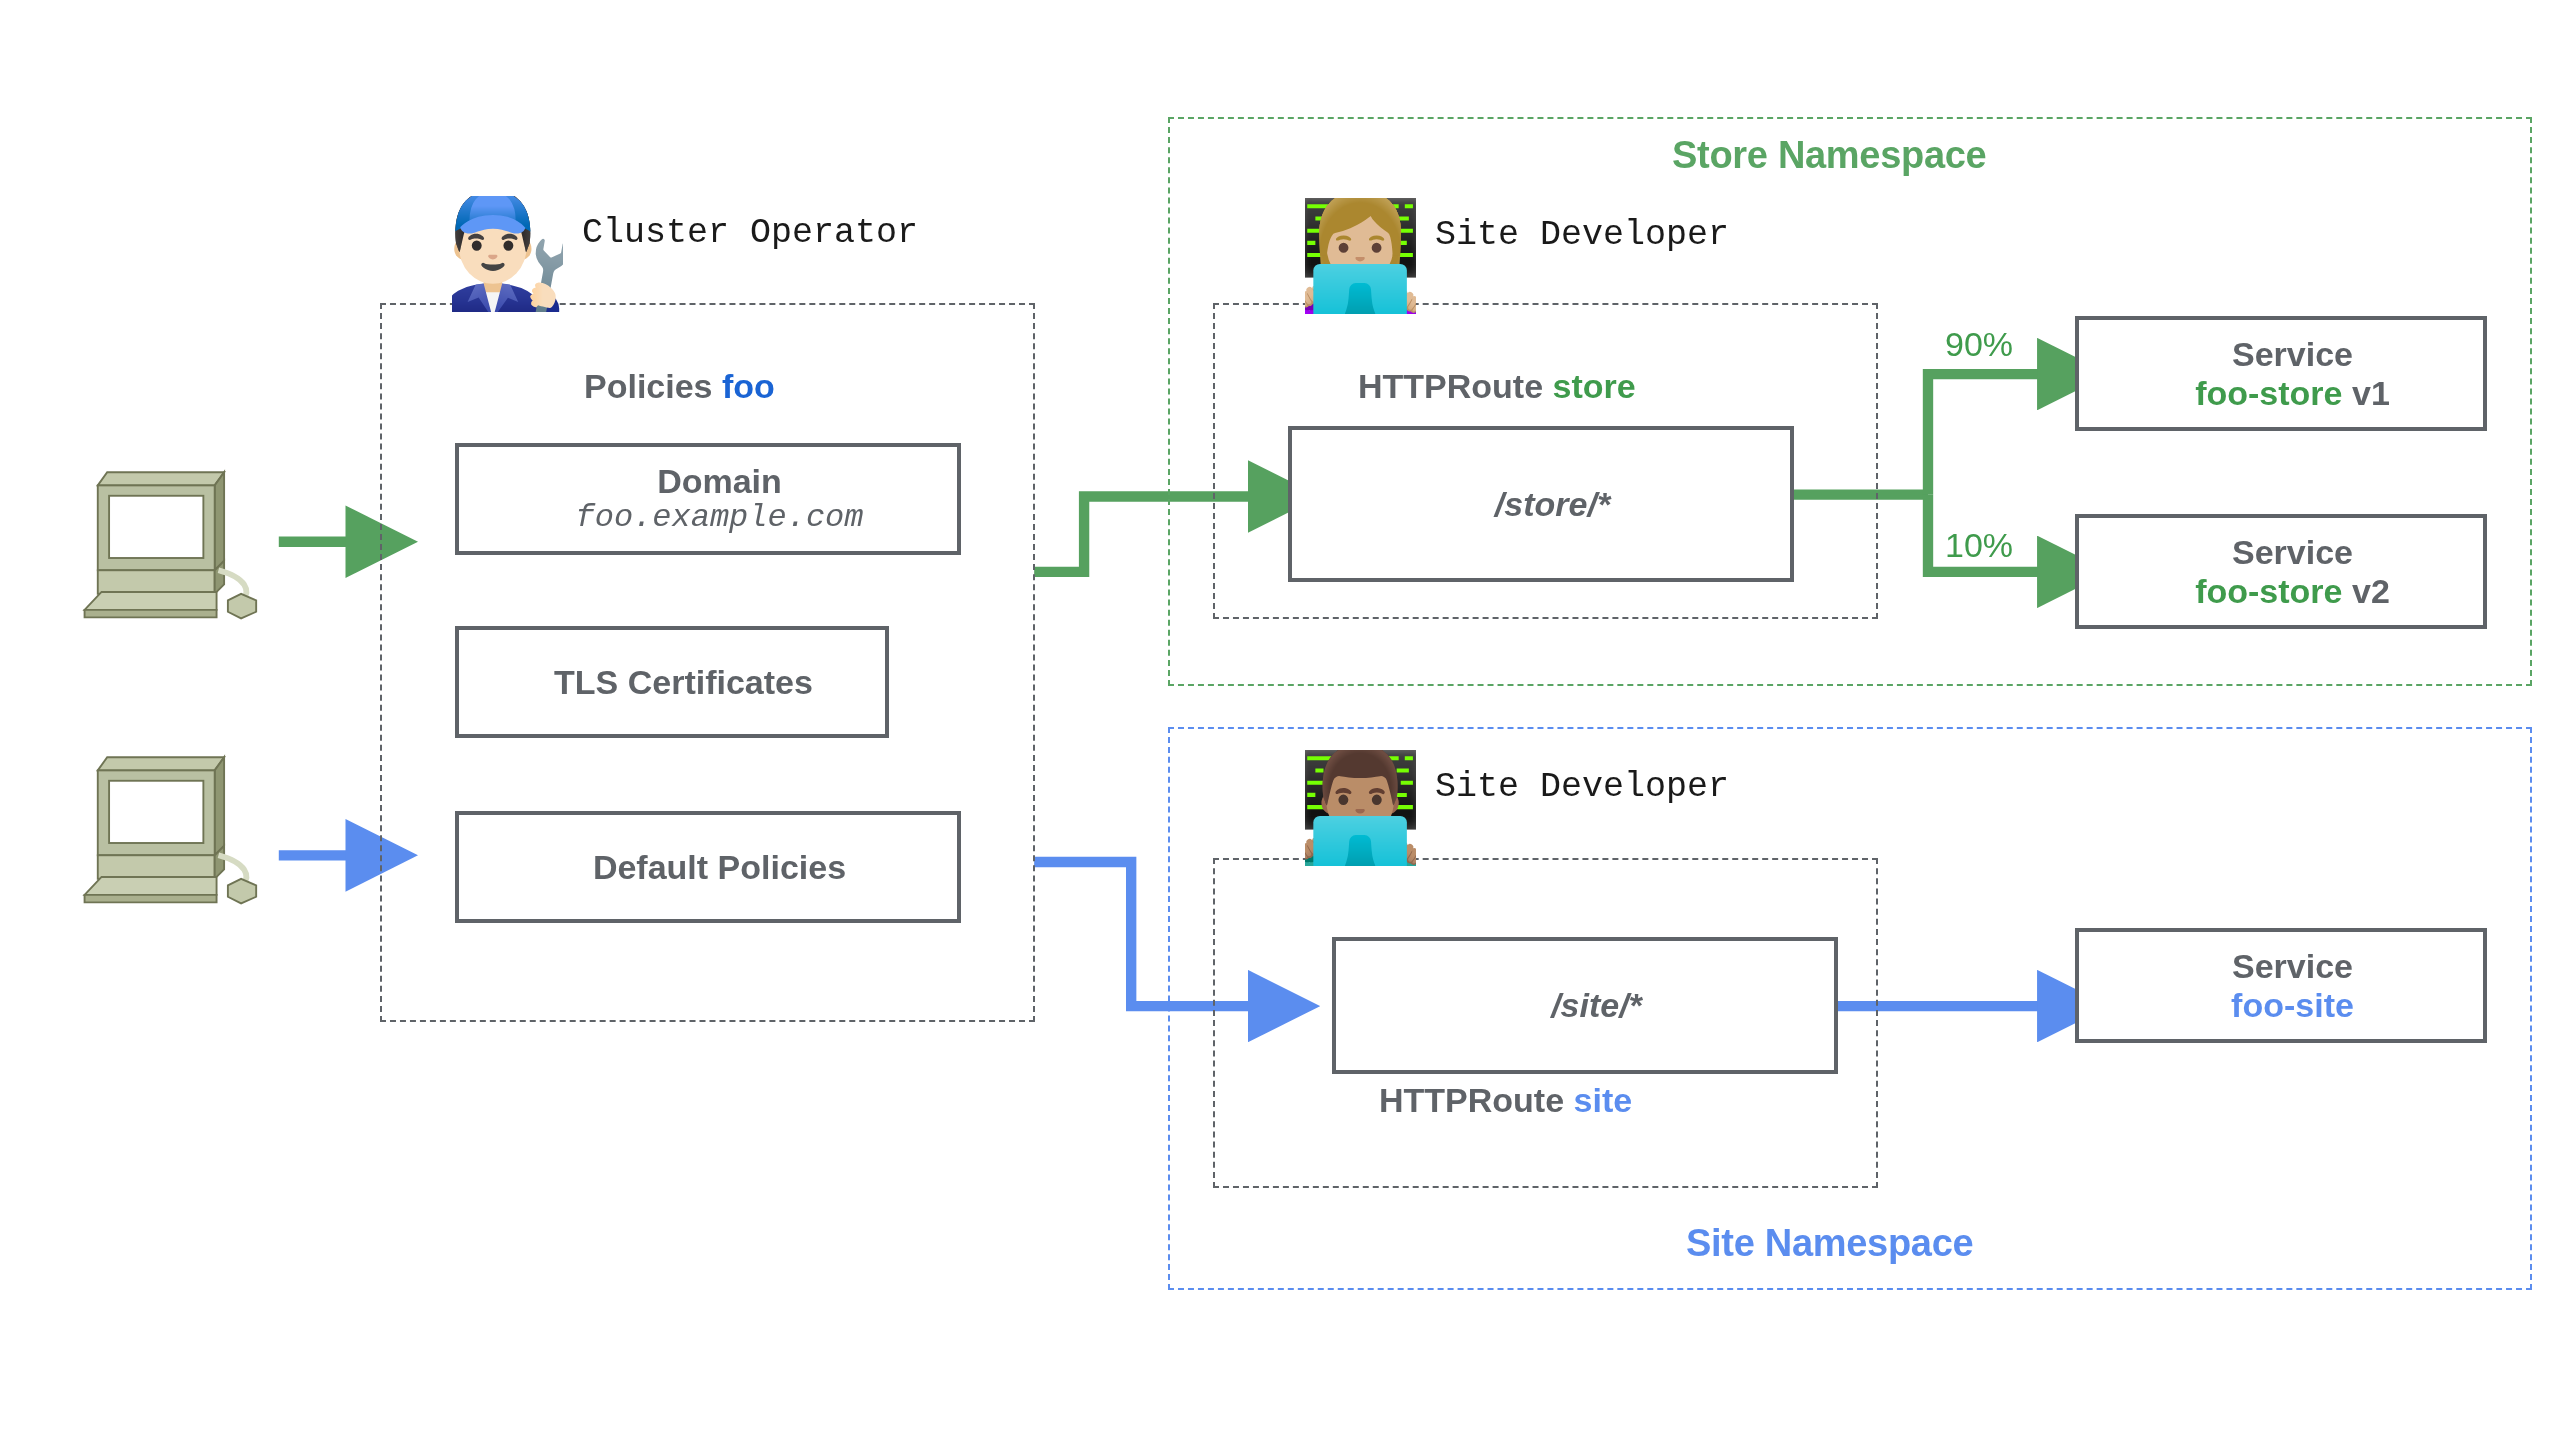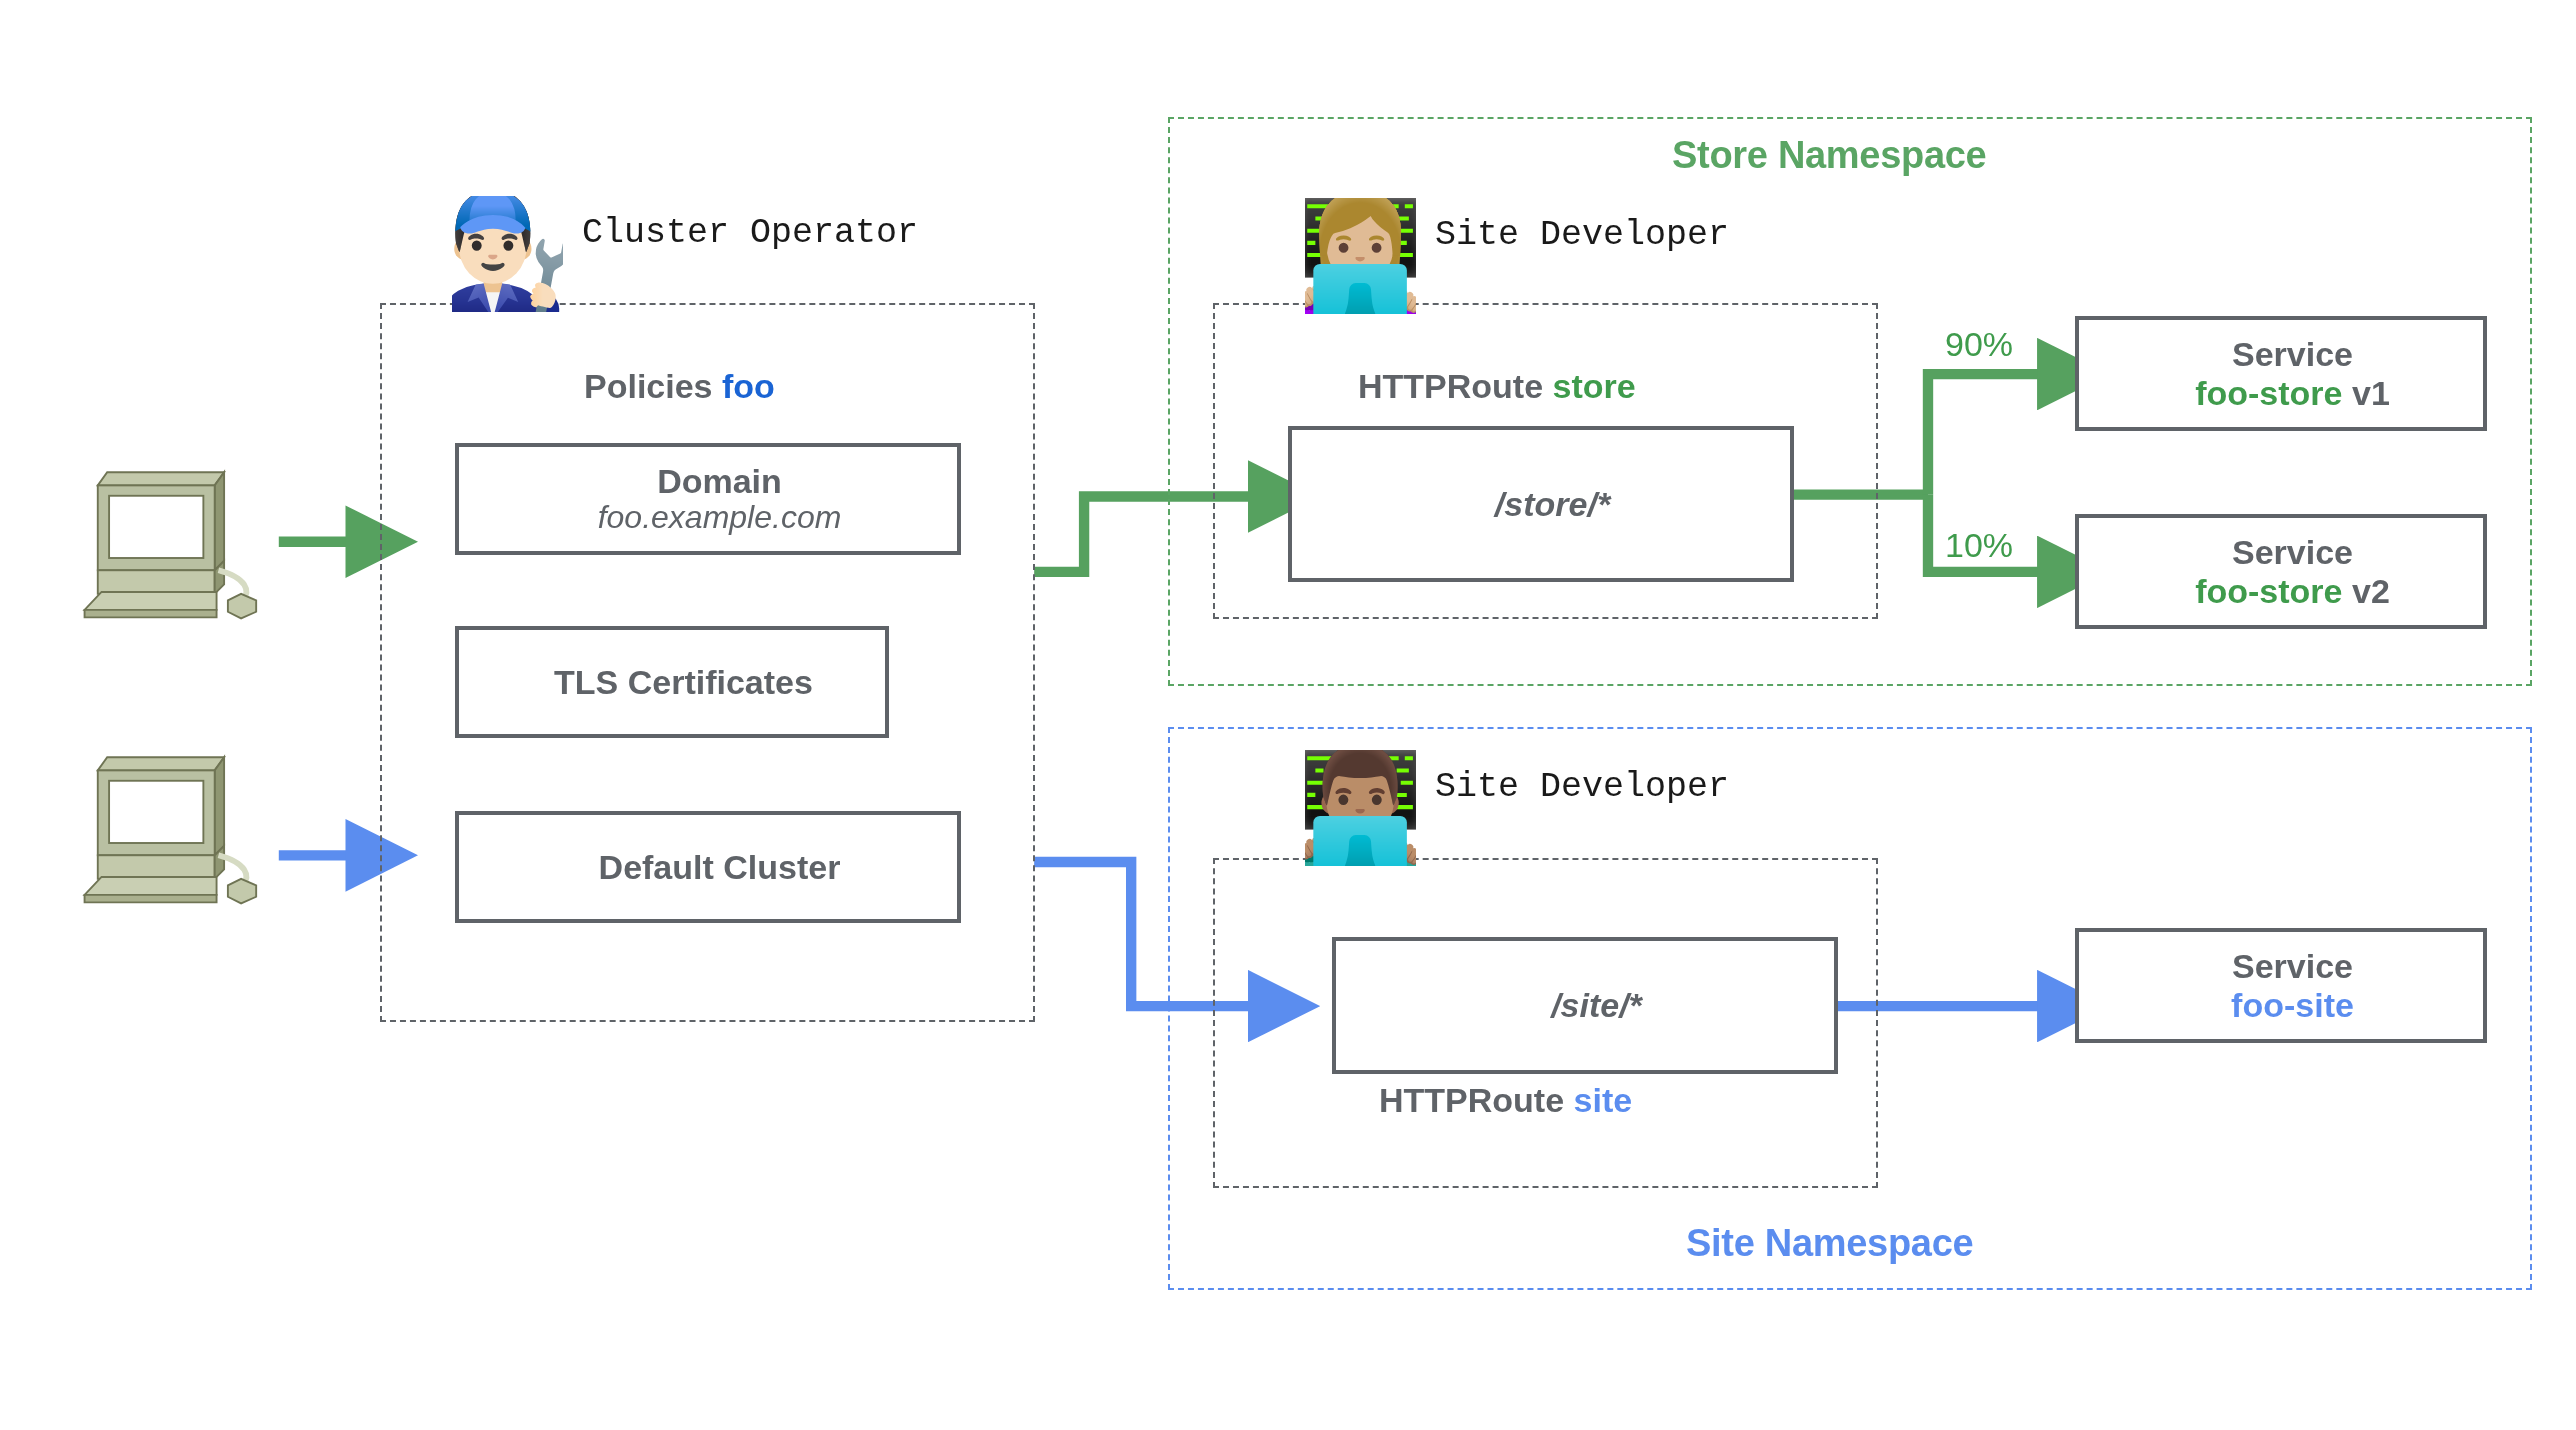--- a/index.html
+++ b/index.html
@@ -123,20 +123,21 @@
     font-size: 34px;
     font-weight: bold;
     color: #5f6368;
     white-space: nowrap;
   }
   .box-sub {
     font-size: 32px;
     font-style: italic;
     color: #5f6368;
     white-space: nowrap;
+    font-family: Liberation Mono, monospace;
   }
   .box-path {
     font-size: 34px;
     font-weight: bold;
     font-style: italic;
     color: #5f6368;
     white-space: nowrap;
   }
   .svc-name {
     font-size: 34px;
@@ -294,21 +295,21 @@
   <div class="box domain">
     <div class="box-title">Domain</div>
     <div class="box-sub">foo.example.com</div>
   </div>
 
   <div class="box tls">
     <div class="box-title">TLS Certificates</div>
   </div>
 
   <div class="box policies">
-    <div class="box-title">Default Cluster</div>
+    <div class="box-title">Default Policies</div>
   </div>
 
   <div class="persona cluster-op">
     <span class="avatar-box">
       <span class="avatar">👨🏻‍🔧</span>
     </span>
     <span class="pname">Cluster Operator</span>
   </div>
 
   <div class="dash-group route-store"></div>

